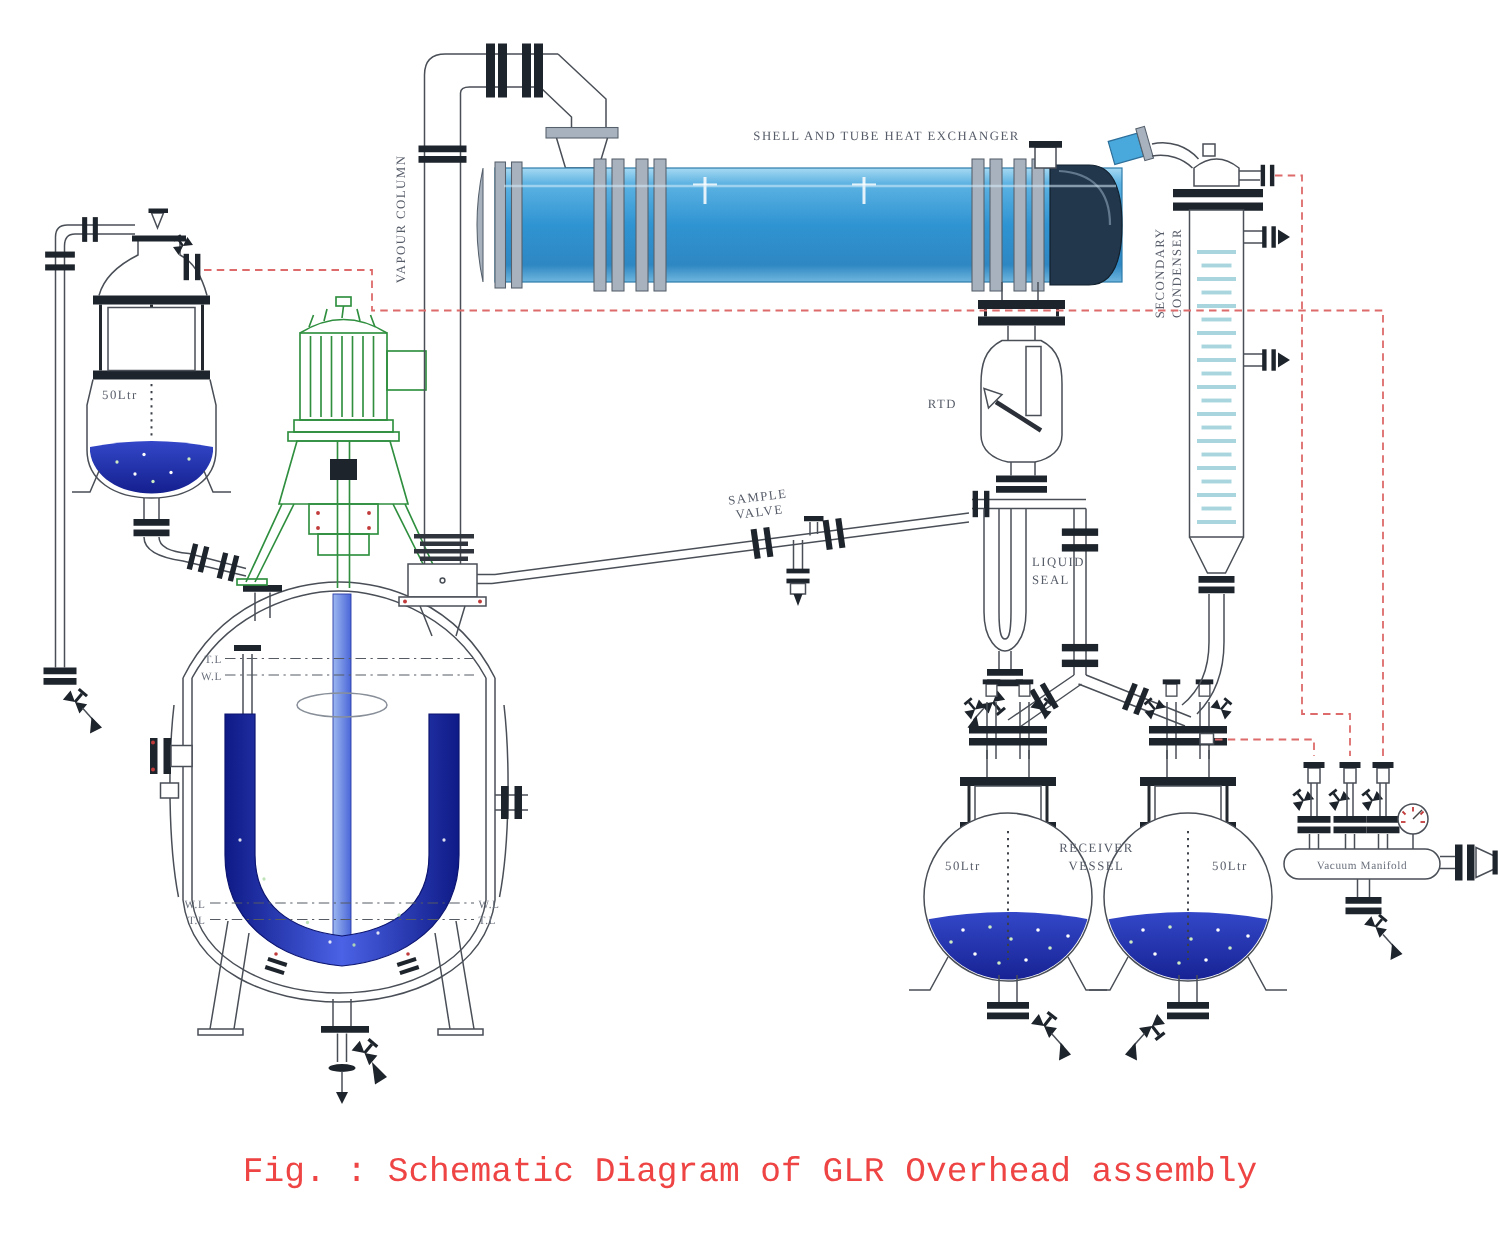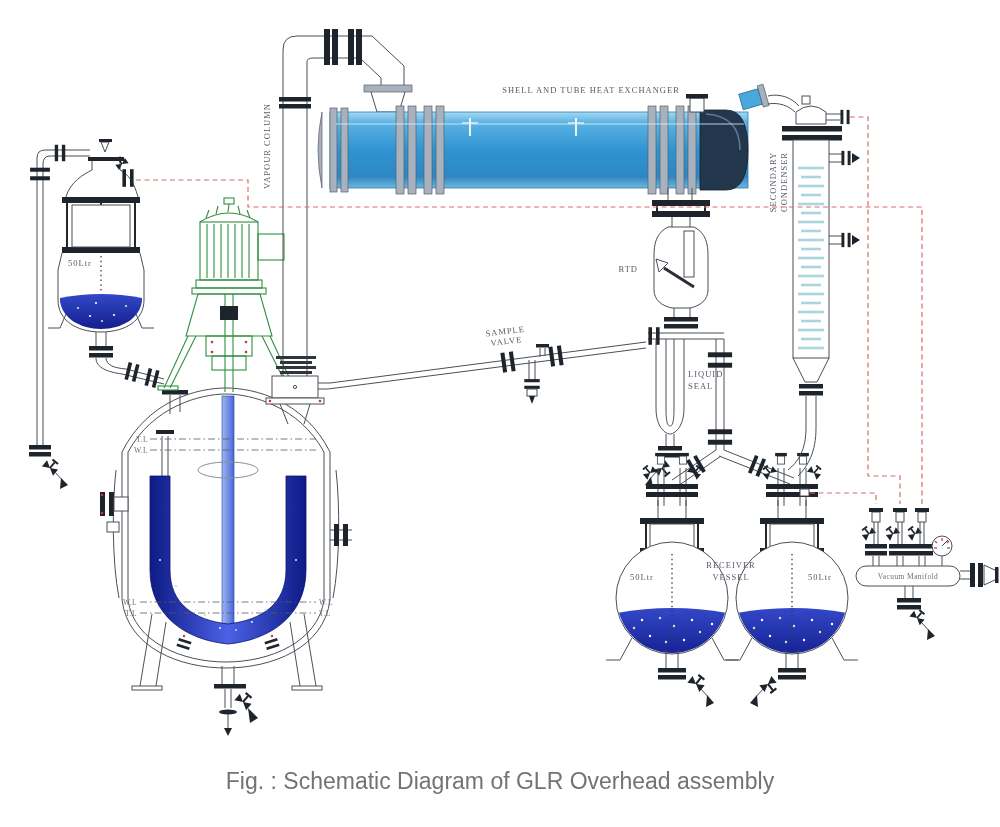--- a/index.html
+++ b/index.html
@@ -12,21 +12,21 @@
   .flg{fill:#a7b2be;stroke:#55606c;stroke-width:.7;}
   .rod{stroke:#23282f;stroke-width:2;fill:none;}
   .graduation{stroke:#3a3f48;stroke-width:1.3;stroke-dasharray:1.5 3.2;fill:none;}
   .dd{stroke:#555a63;stroke-width:.8;stroke-dasharray:7 3 1.5 3;fill:none;}
   .vac{stroke:#dd6b6b;stroke-width:1.2;stroke-dasharray:5 3.5;fill:none;}
   .grn{fill:none;stroke:#2f8f3f;stroke-width:1.1;}
   .lbl{font-family:"Liberation Serif",serif;fill:#565c68;font-size:8.5px;letter-spacing:1px;}
   .lblsm{font-family:"Liberation Serif",serif;fill:#6a707c;font-size:7.5px;letter-spacing:.4px;}
   .red{fill:#c23b3b;}
   #caption{position:absolute;left:0;right:0;top:768px;text-align:center;
-           color:#737373;font-size:23px;font-family:Liberation Sans, sans-serif;}
+           color:#ef4444;font-size:23px;font-family:Liberation Mono, monospace;}
 </style>
 </head>
 <body>
 
 <div id="stage">
 <svg width="1000" height="827" viewBox="0 0 1000 827">
   <defs>
     <linearGradient id="hxBlue" x1="0" y1="0" x2="0" y2="1">
       <stop offset="0" stop-color="#a6d9f2"></stop>
           <stop offset=".14" stop-color="#5cb2e2"></stop>

